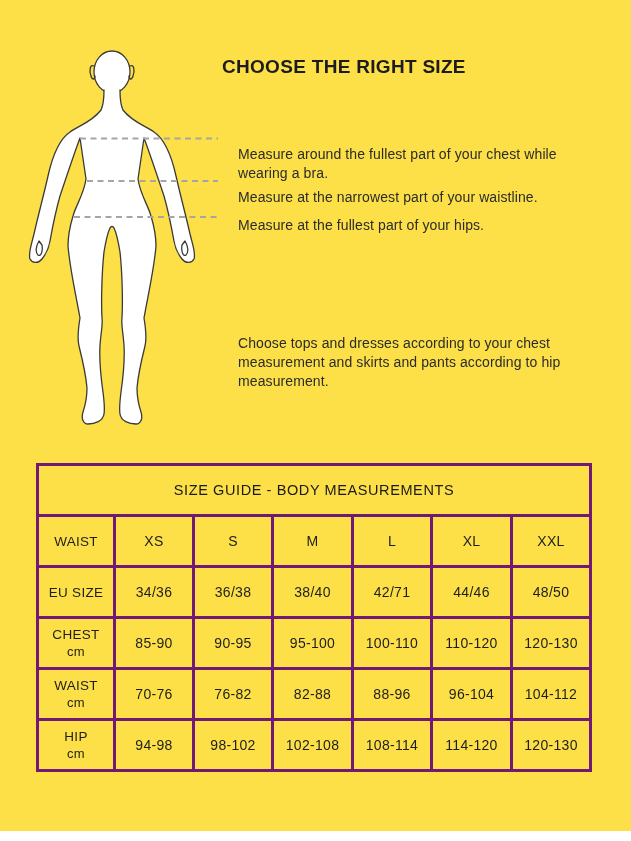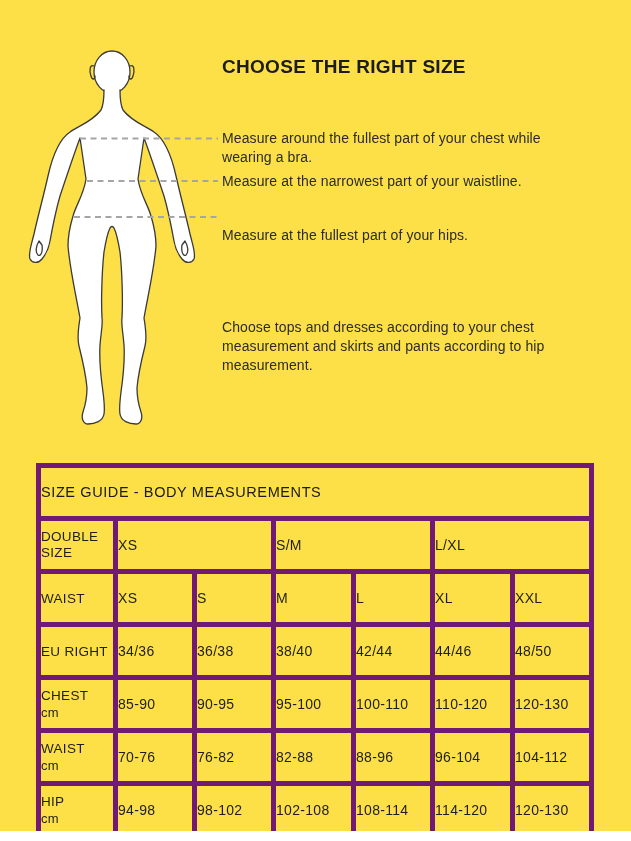--- a/index.html
+++ b/index.html
@@ -11,40 +11,40 @@
     color:#222222;
     overflow:hidden;
   }
   .diagram{position:absolute;left:0;top:0;}
   .title{
     position:absolute;left:222px;top:56px;margin:0;
     font-size:19px;font-weight:700;letter-spacing:0.3px;color:#1c1c1c;
     white-space:nowrap;
   }
   .measure,.note{
-    position:absolute;left:222px;margin:0;
+    position:absolute;left:222px;margin:16px;
     width:354px;
     font-size:14px;line-height:19px;color:#2b2b2b;
     letter-spacing:0.1px;
   }
   .m-chest{top:129px;}
   .m-waist{top:172px;}
-  .m-hip{top:226px;}
+  .m-hip{top:200px;}
   .note{top:318px;}
 
   .size-table{
     position:absolute;left:36px;top:463px;
     width:553px;
     border-collapse:collapse;
     table-layout:fixed;
     border:1.5px solid #2e2e2e;
   }
   .size-table td{
-    border:5px solid #701a75;
-    text-align:left;vertical-align:middle;
+    border:3px solid #701a75;
+    text-align:center;vertical-align:middle;
     font-size:14px;color:#1e1e1e;letter-spacing:0.3px;
     height:48px;padding:0;
   }
   .size-table tr.t-title td{
     font-size:14.5px;letter-spacing:0.6px;color:#1a1a1a;
   }
   .size-table td.lbl{font-size:13.5px;}
   .size-table td.lbl .unit{display:block;font-size:13px;margin-top:1px;}
   .size-table td.lbl .lbl-line{display:block;line-height:16px;}
   .wrap-lbl{display:inline-block;width:64px;line-height:16px;}
@@ -139,40 +139,34 @@
         <col style="width:80px">
       <col style="width:79px">
         <col style="width:80px">
         <col style="width:79px">
     </colgroup>
     <tbody>
       <tr class="t-title">
         <td colspan="7">SIZE GUIDE - BODY MEASUREMENTS</td>
       </tr>
       <tr>
-        <td class="lbl"><span class="wrap-lbl">DOUBLE SIZE</span></td>
-        <td colspan="2">XS</td>
-        <td colspan="2">S/M</td>
-        <td colspan="2">L/XL</td>
-      </tr>
-      <tr>
         <td class="lbl">WAIST</td>
         <td>XS</td>
         <td>S</td>
         <td>M</td>
         <td>L</td>
         <td>XL</td>
         <td>XXL</td>
       </tr>
       <tr>
-        <td class="lbl">EU RIGHT</td>
+        <td class="lbl">EU SIZE</td>
         <td>34/36</td>
         <td>36/38</td>
         <td>38/40</td>
-        <td>42/44</td>
+        <td>42/71</td>
         <td>44/46</td>
         <td>48/50</td>
       </tr>
       <tr>
         <td class="lbl">
           <span class="lbl-line">CHEST</span>
             <span class="unit">cm</span>
         </td>
         <td>85-90</td>
         <td>90-95</td>

